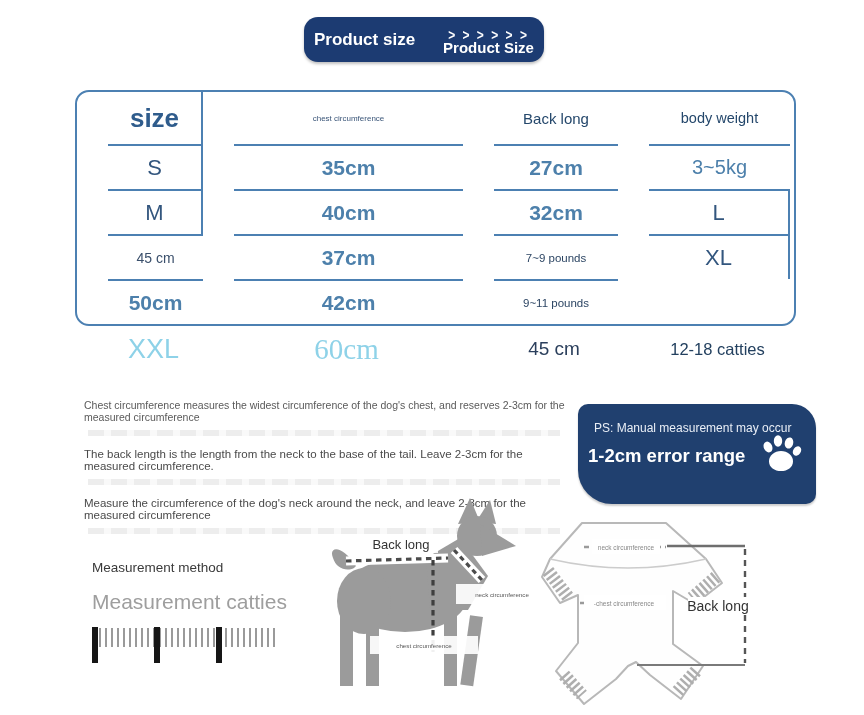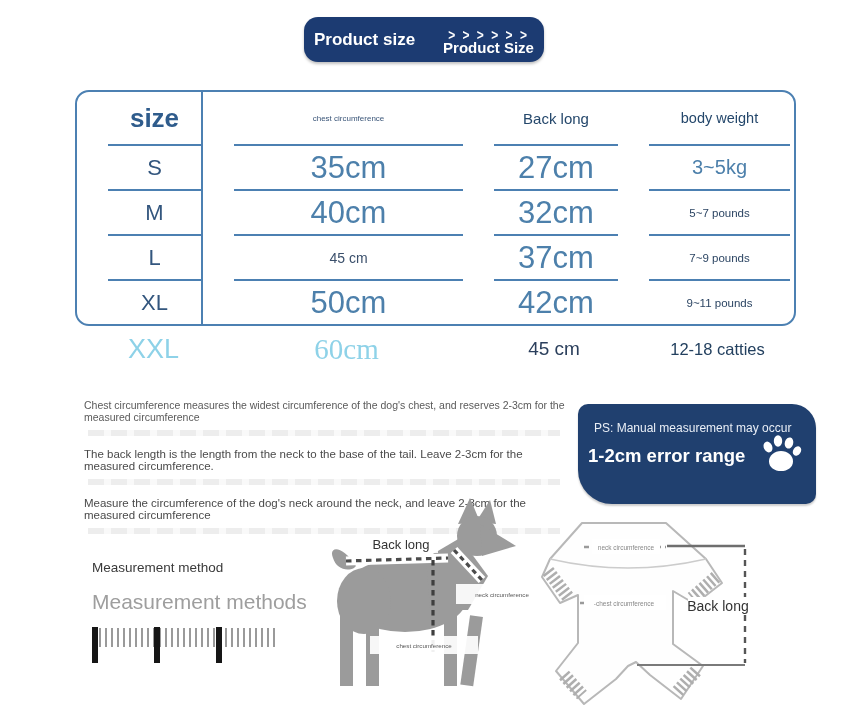--- a/index.html
+++ b/index.html
@@ -22,21 +22,21 @@
           grid-template-columns:126px 260px 155px 172px;
           grid-template-rows:52px 45px 45px 45px 45px;background:#fff;}
   .cell{display:flex;align-items:center;justify-content:center;margin-left:31px;}
   .cell.rb{border-right:2px solid #4c80b2;}
   .cell.tb{border-top:2px solid #4c80b2;}
   .h-size{font-size:26px;font-weight:600;color:#2f5c8c;}
   .h-chest{font-size:8px;color:#3a5578;}
   .h-back{font-size:15px;color:#24476b;}
   .h-weight{font-size:14.5px;color:#24476b;}
   .lab{font-size:22px;font-weight:500;color:#33567e;}
-  .v-big{font-size:31px;font-weight:400;color:#4d80ab;}
+  .v-big{font-size:21px;font-weight:700;color:#4d80ab;}
   .v-med{font-size:20px;font-weight:500;color:#4d80ab;}
   .v-small{font-size:11.5px;color:#2c4563;}
   .v-plain{font-size:14px;color:#3a4f6b;}
 
   
   .xxl-row{position:absolute;left:75px;top:327px;width:717px;height:44px;display:grid;
           grid-template-columns:126px 260px 155px 172px;}
   .xxl-size{font-family:Liberation Sans, sans-serif;font-size:27px;color:#8ed2e8;}
   .xxl-chest{font-family:"Liberation Serif",serif;font-size:29px;color:#8ed2e8;}
   .xxl-back{font-size:19px;color:#2b3f5c;}
@@ -91,21 +91,20 @@
     <div class="cell h-weight">body weight</div>
 
     <div class="cell rb tb lab">S</div>
     <div class="cell tb v-big">35cm</div>
     <div class="cell tb v-big">27cm</div>
     <div class="cell tb v-med">3~5kg</div>
 
     <div class="cell rb tb lab">M</div>
     <div class="cell tb v-big">40cm</div>
     <div class="cell tb v-big">32cm</div>
-    <div class="cell tb v-small">5~7 pounds</div>
 
     <div class="cell rb tb lab">L</div>
     <div class="cell tb v-plain">45 cm</div>
     <div class="cell tb v-big">37cm</div>
     <div class="cell tb v-small">7~9 pounds</div>
 
     <div class="cell rb tb lab">XL</div>
     <div class="cell tb v-big">50cm</div>
     <div class="cell tb v-big">42cm</div>
     <div class="cell tb v-small">9~11 pounds</div>
@@ -135,21 +134,21 @@
         <ellipse cx="8" cy="13" rx="4.2" ry="5.6" transform="rotate(-24 8 13)"></ellipse>
         <ellipse cx="18" cy="7" rx="4.2" ry="5.8"></ellipse>
         <ellipse cx="29" cy="9" rx="4.2" ry="5.6" transform="rotate(16 29 9)"></ellipse>
         <ellipse cx="37" cy="17" rx="3.8" ry="5" transform="rotate(36 37 17)"></ellipse>
         <path d="M21 17c6.5 0 12 4.5 12 10.2C33 33.5 27.5 37 21 37S9 33.5 9 27.2C9 21.5 14.5 17 21 17Z"></path>
       </g>
     </svg>
   </div>
 
   <div class="mm-title">Measurement method</div>
-  <div class="mm-subtitle">Measurement methods</div>
+  <div class="mm-subtitle">Measurement catties</div>
   <div class="ruler">
     <i class="bar" style="left:0"></i>
     <i class="bar" style="left:62px"></i>
     <i class="bar" style="left:124px"></i>
   </div>
 
   <svg class="dog-svg" width="220" height="217" viewBox="0 0 220 217">
     <g fill="#9b9b9b">
       <path d="M26,68 C12,46 -2,48 3,60 C6,70 16,74 24,70 Z"></path>
       <ellipse cx="75" cy="97" rx="63" ry="37"></ellipse>

